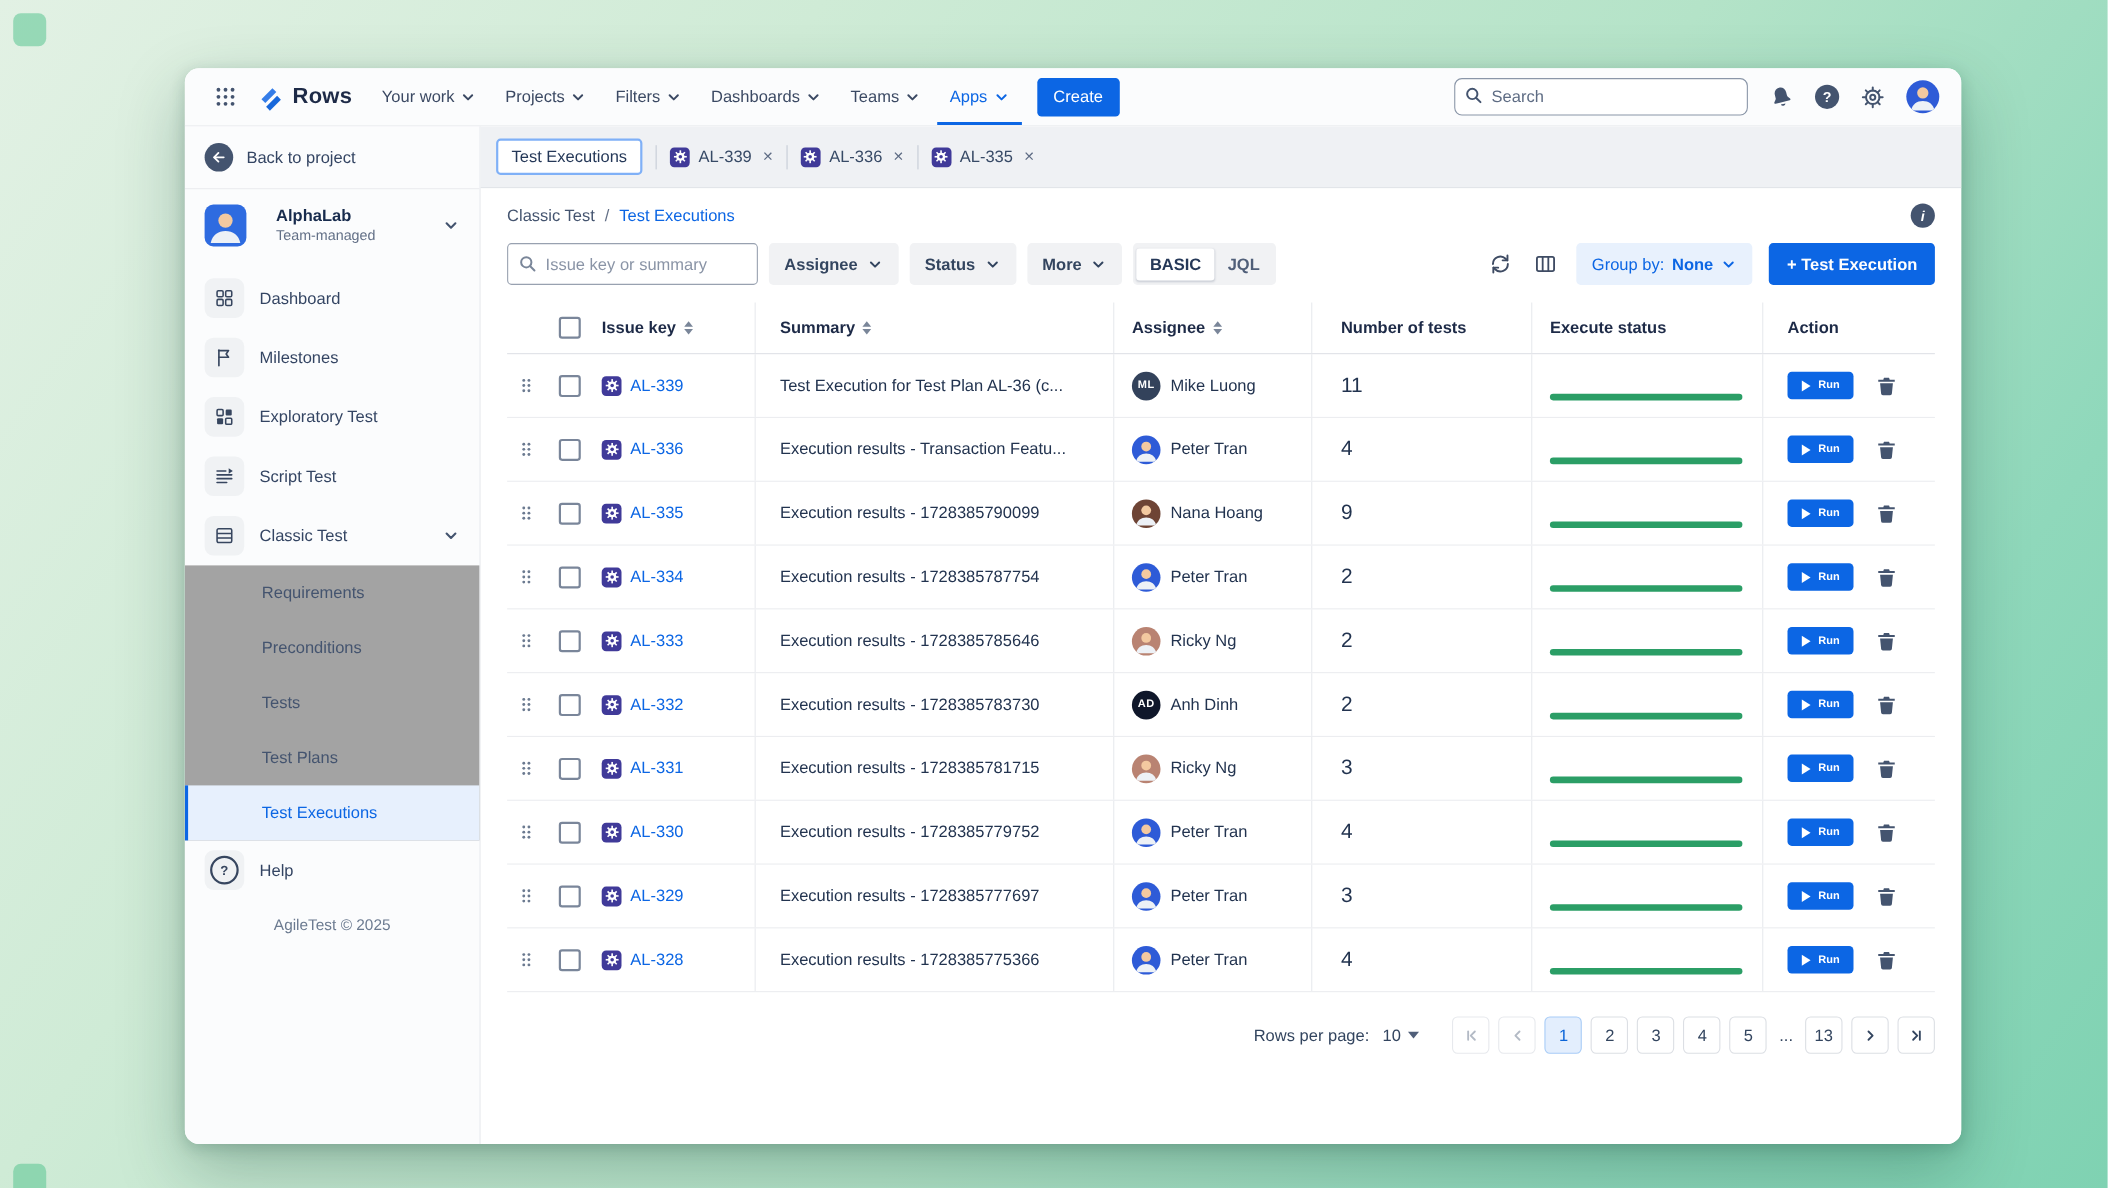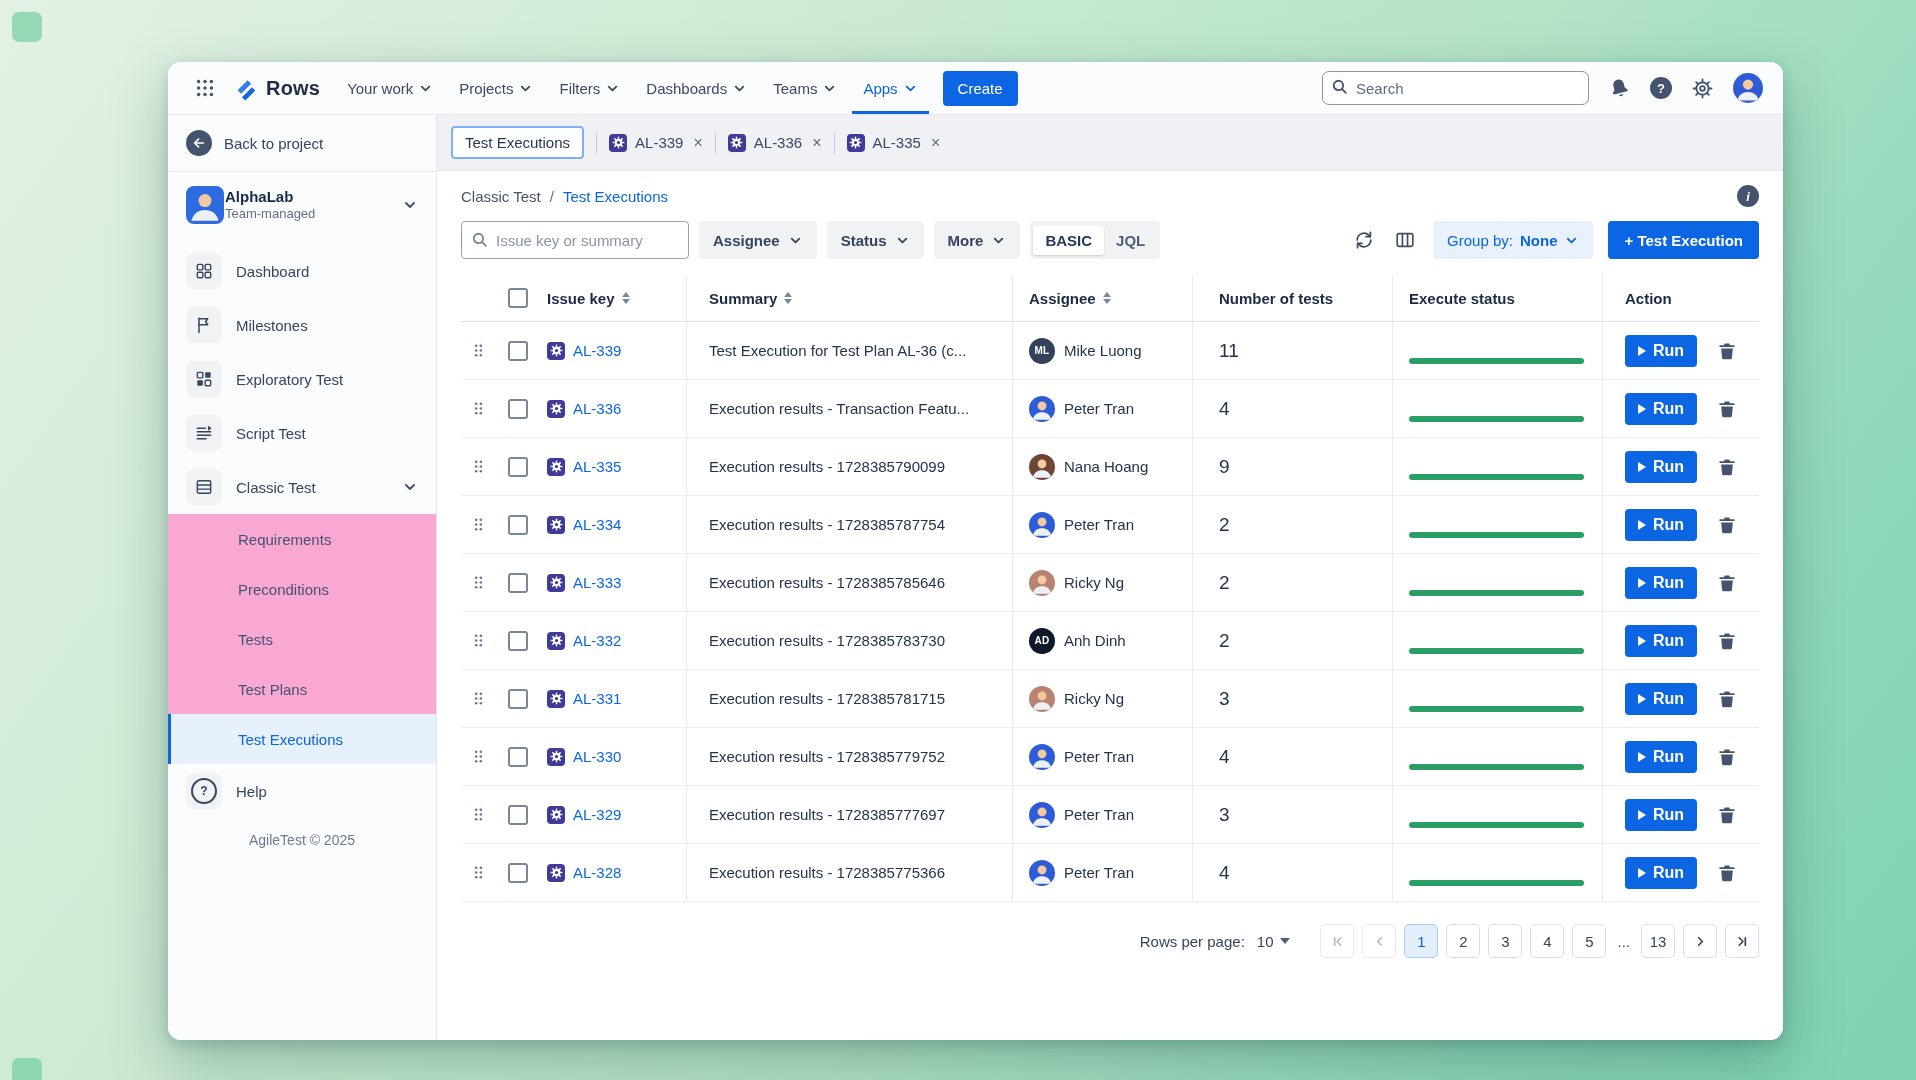--- a/index.html
+++ b/index.html
@@ -50,30 +50,30 @@
   .tn-avatar{width:30px;height:30px;background:#2E5BD7;cursor:pointer}
 
   
   .app-body{flex:1;display:flex;min-height:0}
 
   
   .sidebar{width:268px;flex:0 0 268px;background:#FBFCFD;border-right:1px solid #E4E6EA;display:flex;flex-direction:column;overflow:hidden}
   .sb-back{height:56px;flex:0 0 56px;display:flex;align-items:center;gap:12px;padding:0 18px;border-bottom:1px solid #ECEDF0;cursor:pointer}
   .back-circle{width:26px;height:26px;border-radius:50%;background:#44546F;color:#fff;display:flex;align-items:center;justify-content:center}
   .sb-back-label{font-size:15px;font-weight:500;color:#344563}
-  .sb-project{height:58px;flex:0 0 58px;display:flex;align-items:center;gap:1px;padding:4px 18px 0;cursor:pointer}
+  .sb-project{height:58px;flex:0 0 58px;display:flex;align-items:center;gap:27px;padding:4px 18px 0;cursor:pointer}
   .proj-avatar{width:38px;height:38px;border-radius:8px;background:#2E6BE0;overflow:hidden;flex:0 0 auto}
   .proj-name{font-size:15px;font-weight:700;color:#172B4D;line-height:1.25}
   .proj-type{font-size:13px;color:#626F86;line-height:1.25}
   .sb-chev{margin-left:auto;color:#44546F}
   .sb-items{margin-top:10px}
   .sb-item{height:54px;display:flex;align-items:center;gap:14px;padding:0 18px;cursor:pointer}
   .tile{width:36px;height:36px;border-radius:8px;background:#F0F2F4;display:flex;align-items:center;justify-content:center;color:#37465F;flex:0 0 auto}
   .sb-label{font-size:15px;font-weight:500;color:#344563}
-  .submenu{background:#f9a8d4}
+  .submenu{background:#a3a3a3}
   .sub-item{height:50px;display:flex;align-items:center;padding:0 18px 0 70px;font-size:15px;color:#44546F;cursor:pointer;position:relative}
   .sub-item.active{background:#E7F0FD;color:#0C66E4;font-weight:500}
   .sub-item.active::before{content:"";position:absolute;left:0;top:0;bottom:0;width:3px;background:#0C66E4}
   .q-circle{width:22px;height:22px;border-radius:50%;border:2px solid #37465F;color:#37465F;display:flex;align-items:center;justify-content:center;font-size:12px;font-weight:700}
   .sb-footer{margin-top:14px;text-align:center;font-size:14px;color:#6B7A90}
 
   
   .main-col{flex:1;display:flex;flex-direction:column;min-width:0;background:#fff}
   .tabbar{height:55px;flex:0 0 55px;background:#EFF1F4;border-bottom:1px solid #E2E5E9;display:flex;align-items:center;padding:0 14px}
   .tab-active{background:#fff;border:2px solid #7FB0F7;border-radius:4px;padding:6px 12px;font-size:15px;font-weight:500;color:#253858;cursor:pointer}
@@ -132,21 +132,21 @@
   .sort .up{border-bottom:5px solid #7A8699}
   .sort .down{border-top:5px solid #7A8699}
   .key-link{font-size:15px;color:#0C66E4;text-decoration:none;margin-left:8px;cursor:pointer}
   .sum-text{font-size:15px;color:#22334F;white-space:nowrap;overflow:hidden}
   .row-avatar{width:26px;height:26px;font-size:10px}
   .asg-name{font-size:15px;color:#22334F;margin-left:9px;white-space:nowrap}
   .tst-num{font-size:19px;color:#22334F}
   .pbar{width:100%;height:6px;border-radius:3px;position:relative;top:10px;background:transparent}
   .pfill{height:100%;border-radius:3px}
   .run-btn{display:flex;align-items:center;gap:7px;background:#0C66E4;color:#fff;border:none;border-radius:4px;
-    padding:7px 13px;font-size:16px;font-weight:600;font-family:inherit;cursor:pointer}
+    padding:7px 13px;font-size:10px;font-weight:600;font-family:inherit;cursor:pointer}
   .play{width:0;height:0;border-left:8px solid #fff;border-top:5px solid transparent;border-bottom:5px solid transparent}
   .trash-btn{background:none;border:none;margin-left:18px;color:#44546F;padding:2px;cursor:pointer}
 
   
   .pagination{margin-top:22px;display:flex;align-items:center;justify-content:flex-end;font-size:15px;color:#33455F}
   .rpp-label{margin-right:8px}
   .rpp{display:flex;align-items:center;gap:7px;background:none;border:none;font-size:15px;color:#33455F;font-family:inherit;cursor:pointer;padding:2px 4px}
   .caret-down{width:0;height:0;border-left:5px solid transparent;border-right:5px solid transparent;border-top:6px solid #505F79}
   .pg-group{display:flex;align-items:center;gap:8px;margin-left:26px}
   .pg-btn{min-width:34px;height:34px;border:1px solid #DCDFE4;border-radius:5px;background:#fff;color:#33455F;

